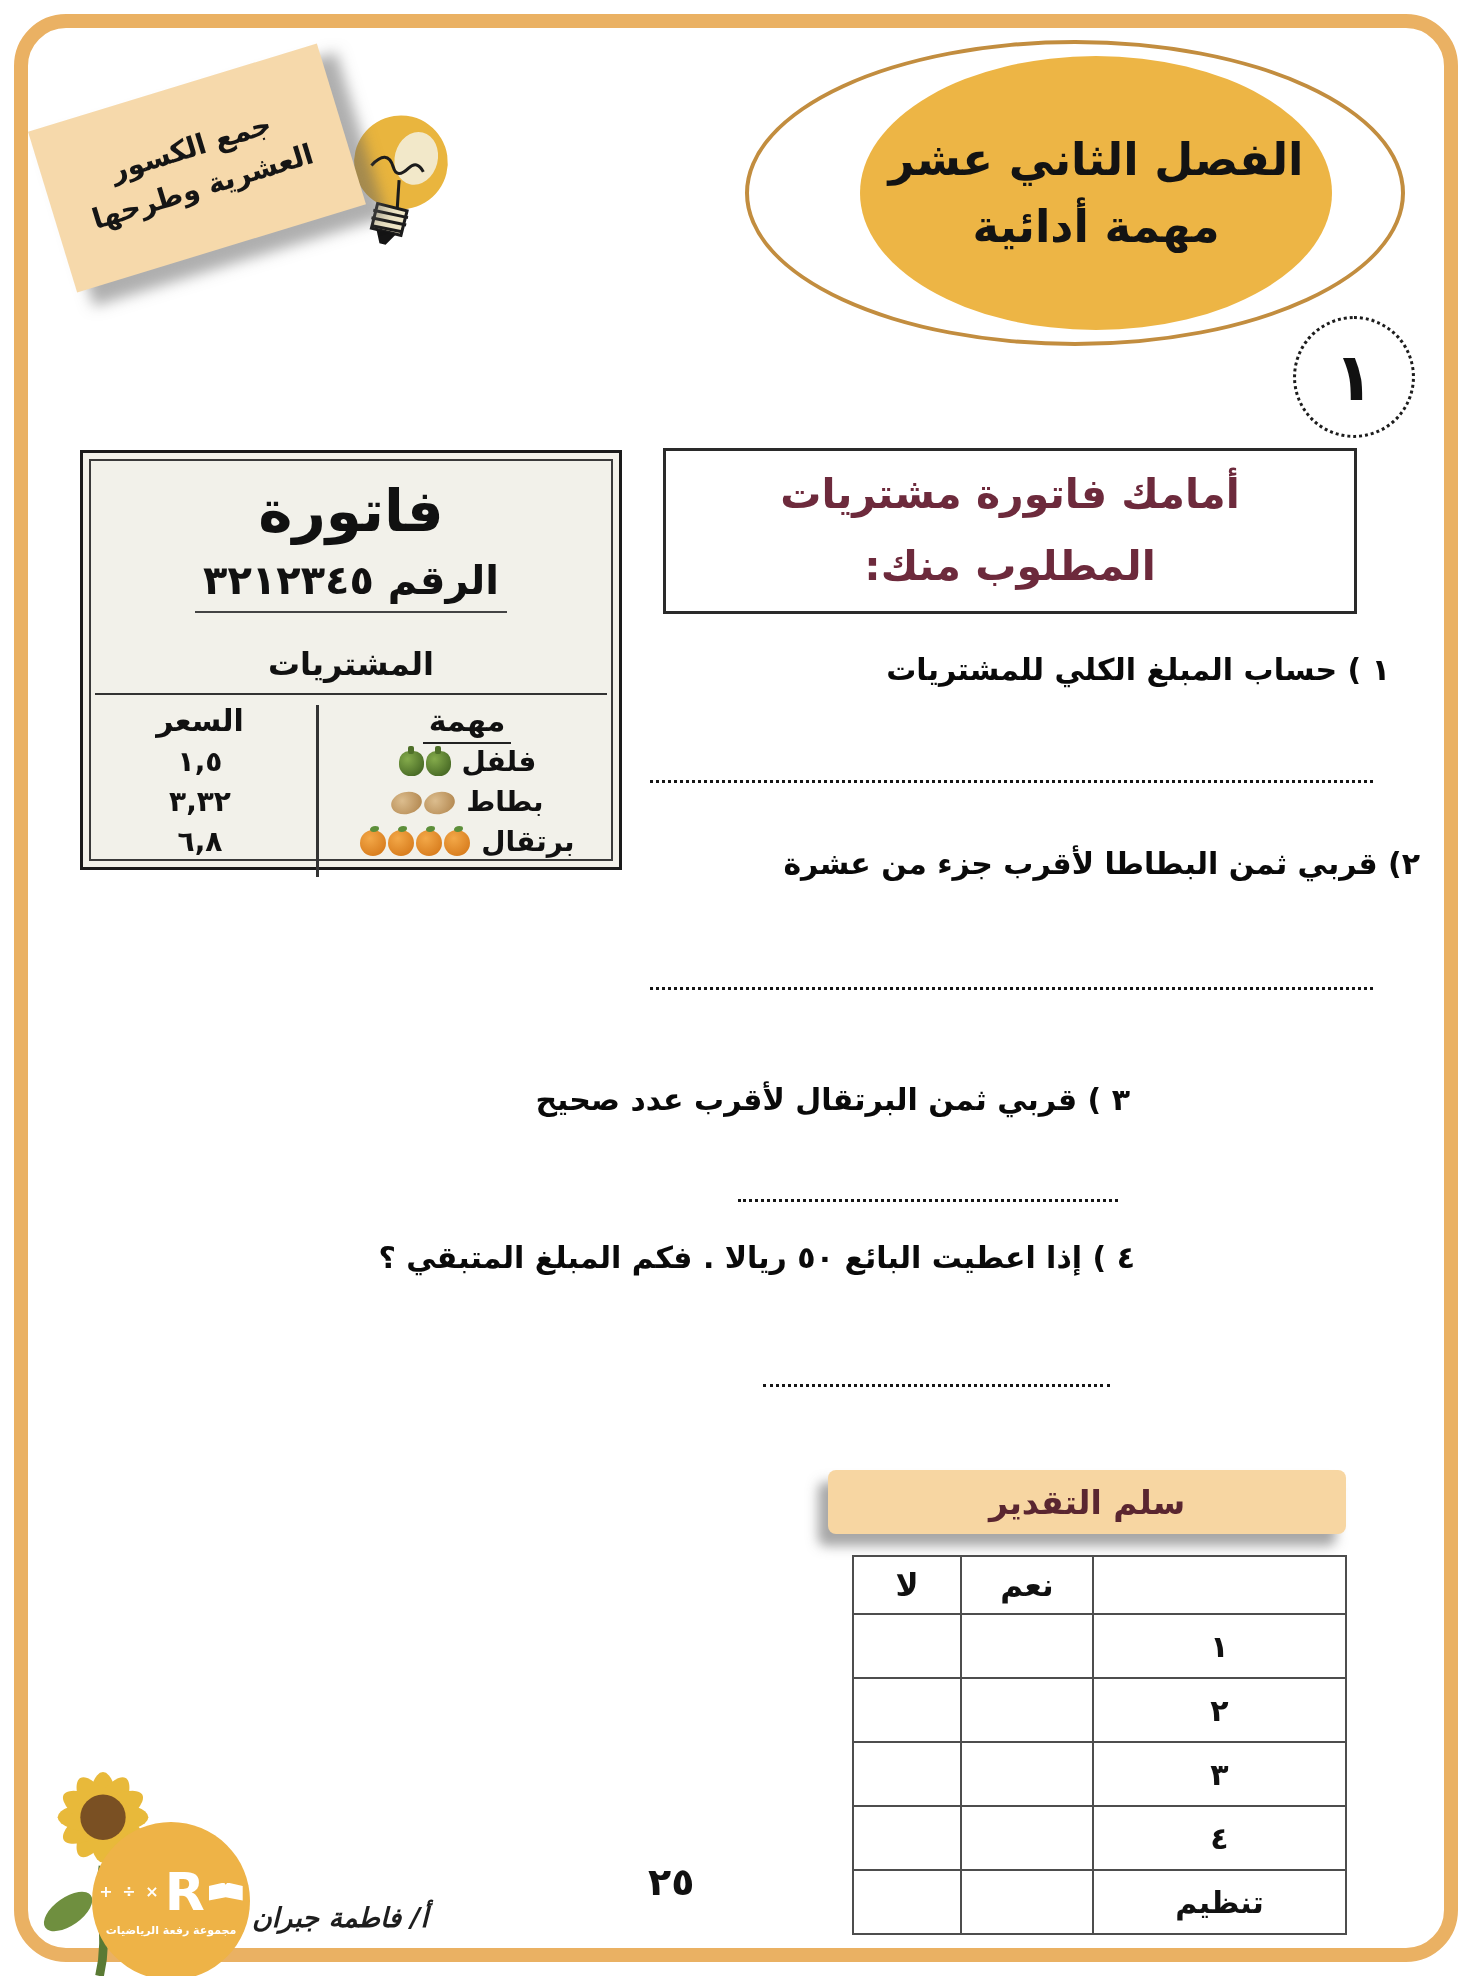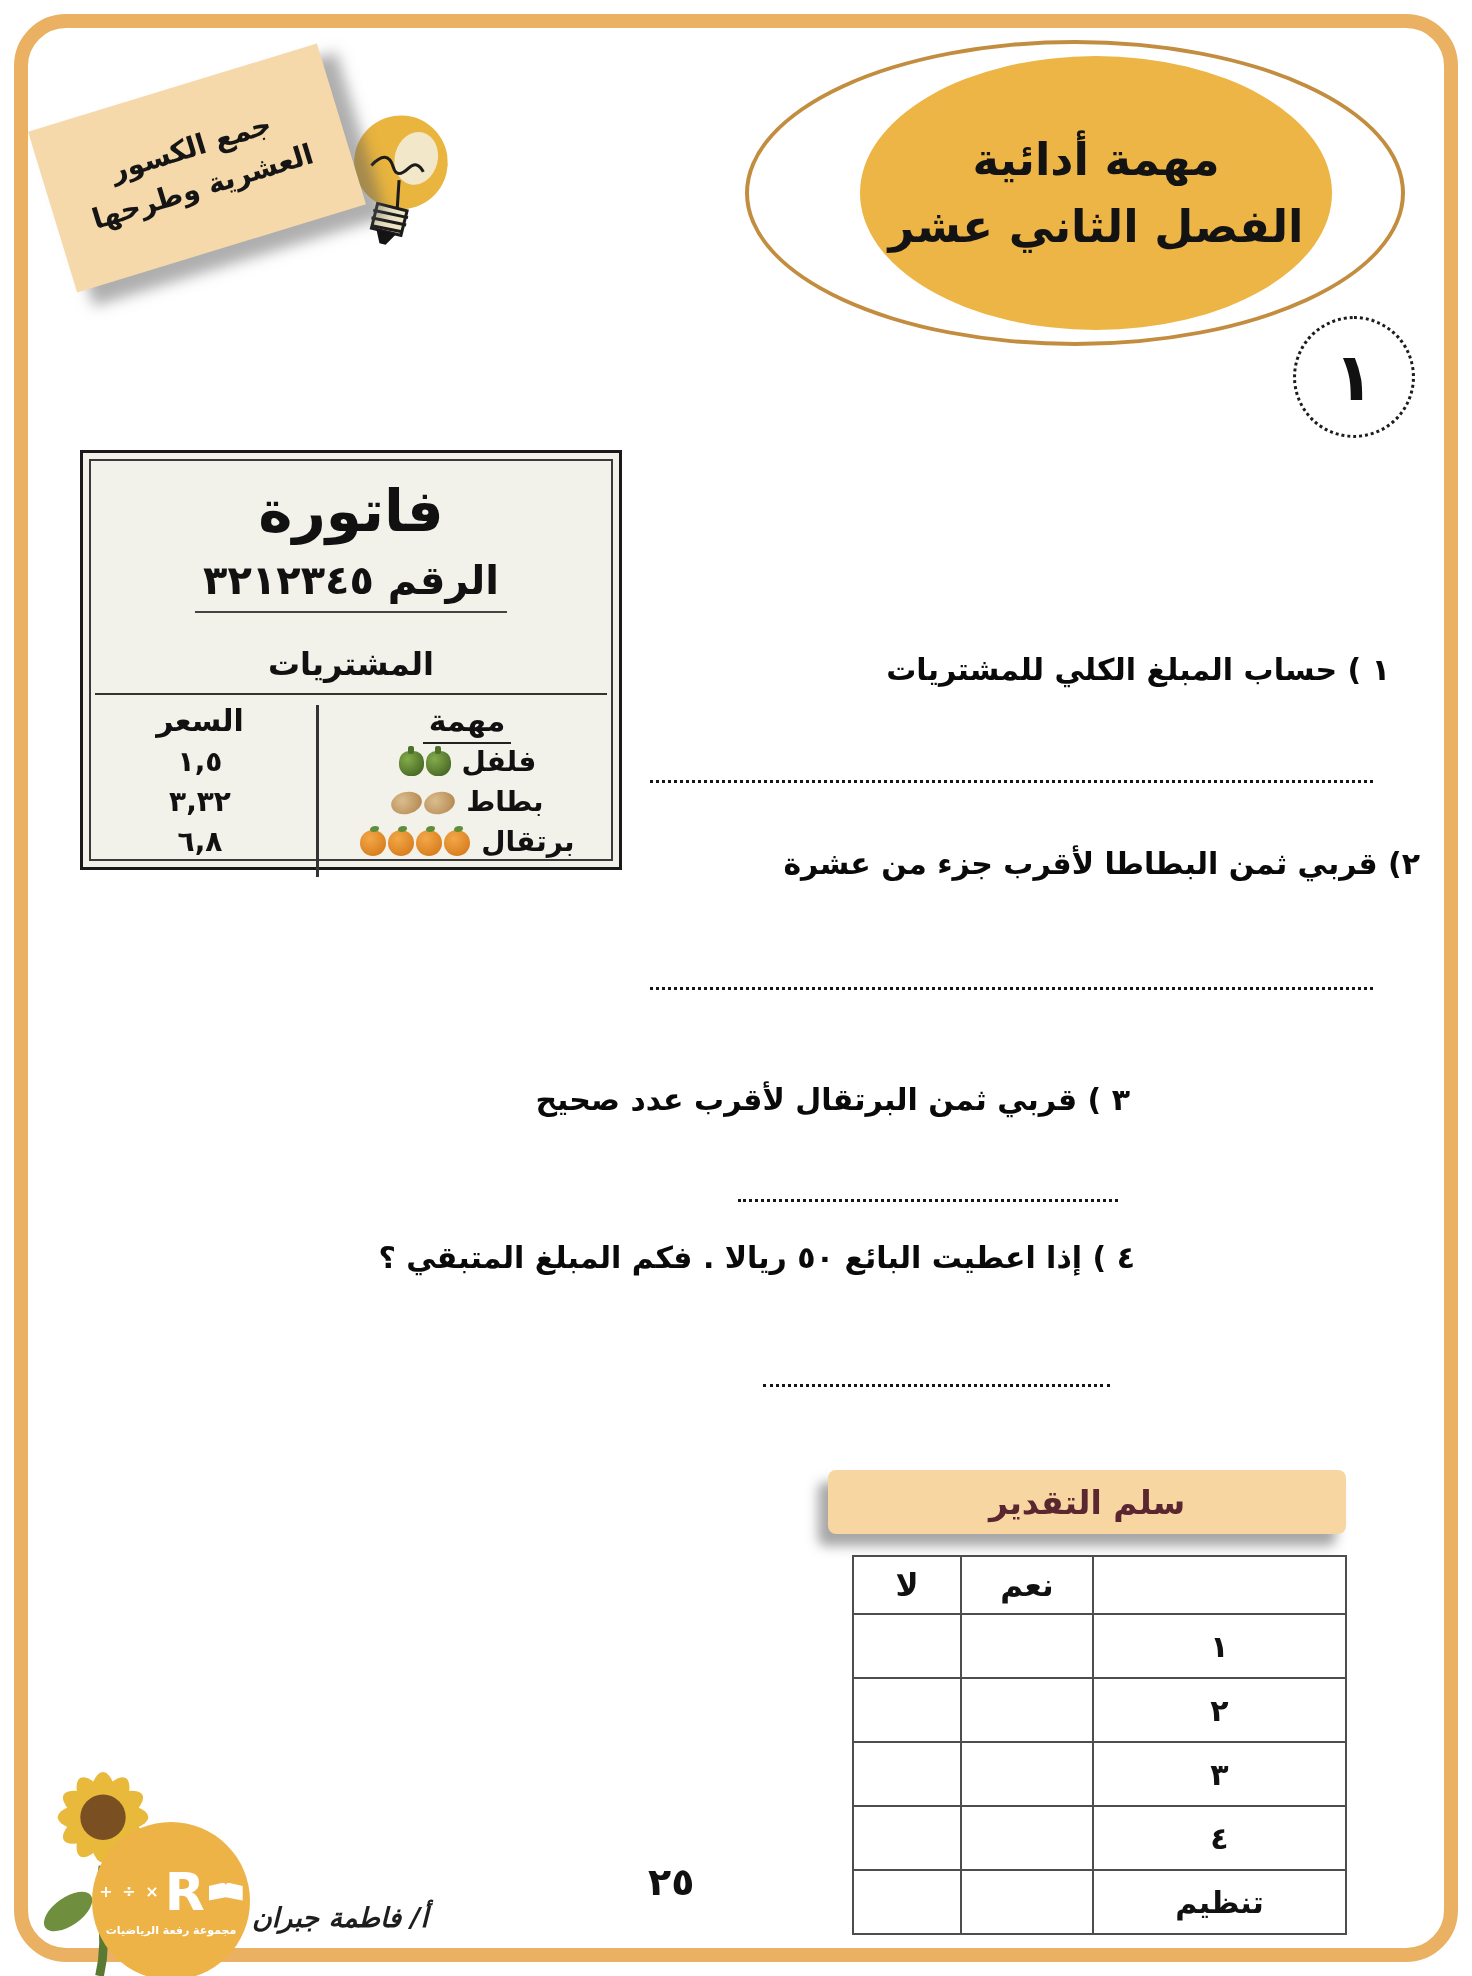--- a/index.html
+++ b/index.html
@@ -141,22 +141,22 @@
       <path d="M52 58 l 4 22" stroke="#1c1c1c" stroke-width="2.4" fill="none"></path>
       <rect x="40" y="80" width="24" height="20" fill="#efe6c6" stroke="#1c1c1c" stroke-width="2.4"></rect>
       <line x1="38" y1="86" x2="66" y2="85" stroke="#1c1c1c" stroke-width="2.4"></line>
       <line x1="38" y1="92" x2="66" y2="91" stroke="#1c1c1c" stroke-width="2.4"></line>
       <line x1="40" y1="98" x2="64" y2="97" stroke="#1c1c1c" stroke-width="2.4"></line>
       <path d="M44 100 l 16 0 l -6 10 l -5 0 z" fill="#141414"></path>
     </svg>
   </div>
 
   <div class="oval-fill">
+    <div class="line">الفصل الثاني عشر</div>
     <div class="line">مهمة أدائية</div>
-    <div class="line">الفصل الثاني عشر</div>
   </div>
   <div class="oval-outline"></div>
 
   <div class="dashed-circle">
     <span class="num">١</span>
   </div>
 
   <div class="invoice">
     <div class="inner-border"></div>
     <div class="title">فاتورة</div>
@@ -186,20 +186,24 @@
         <span>بطاط</span>
         <span class="icons"><span class="emoji potato"></span><span class="emoji potato"></span></span>
       </div>
       <div class="cell">
         <span>برتقال</span>
         <span class="icons"><span class="emoji orange"></span><span class="emoji orange"></span><span class="emoji orange"></span><span class="emoji orange"></span></span>
       </div>
     </div>
   </div>
 
+  <div class="prompt-box">
+    <div class="line">أمامك فاتورة مشتريات</div>
+    <div class="line">المطلوب منك:</div>
+  </div>
 
   <div class="question q1">١ )  حساب المبلغ الكلي للمشتريات</div>
   <div class="dotline d1"></div>
 
   <div class="question q2">٢)   قربي ثمن البطاطا لأقرب جزء من عشرة</div>
   <div class="dotline d2"></div>
 
   <div class="question q3">٣ ) قربي ثمن البرتقال لأقرب عدد صحيح</div>
   <div class="dotline d3"></div>
 

